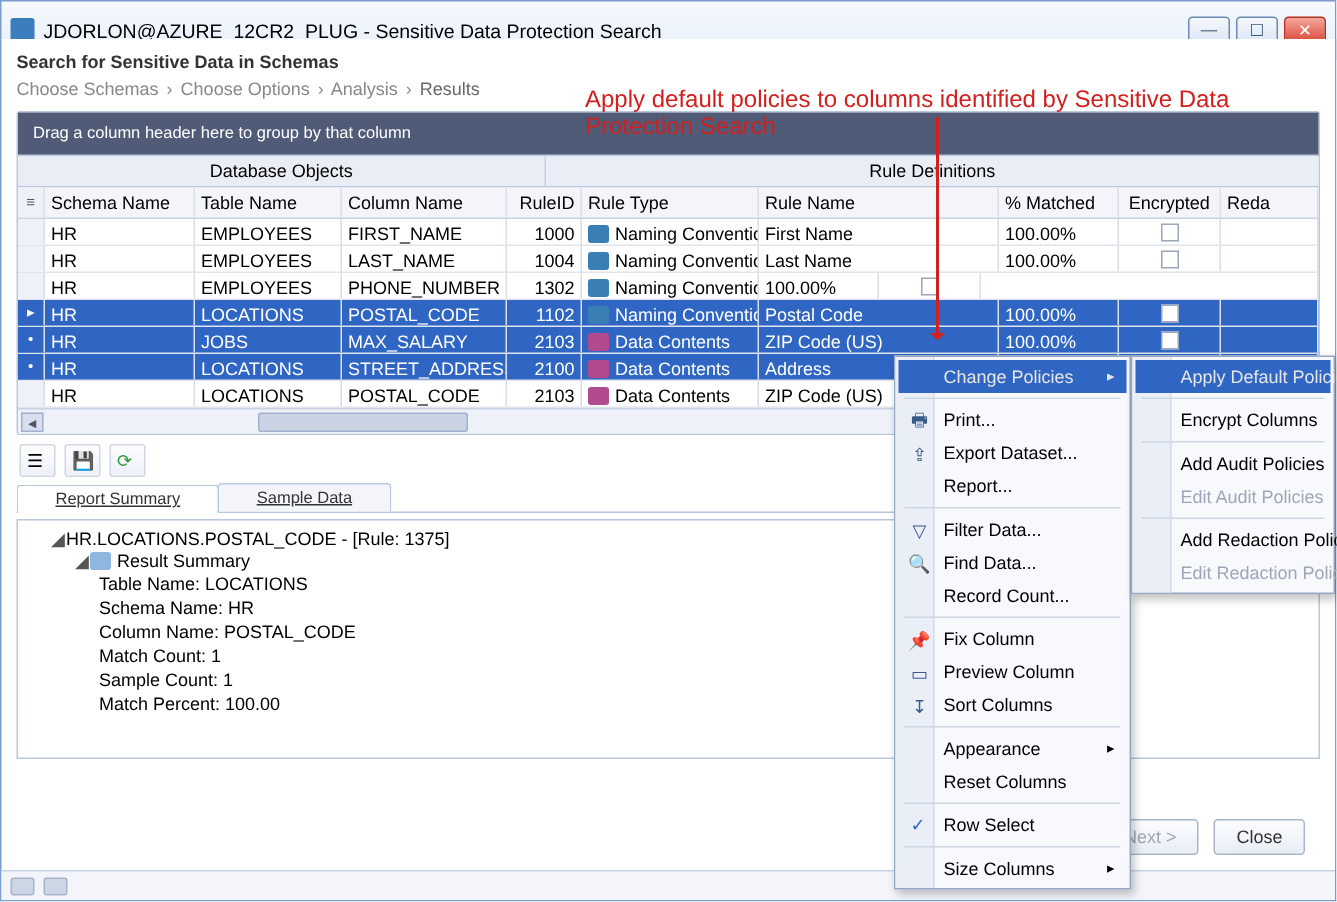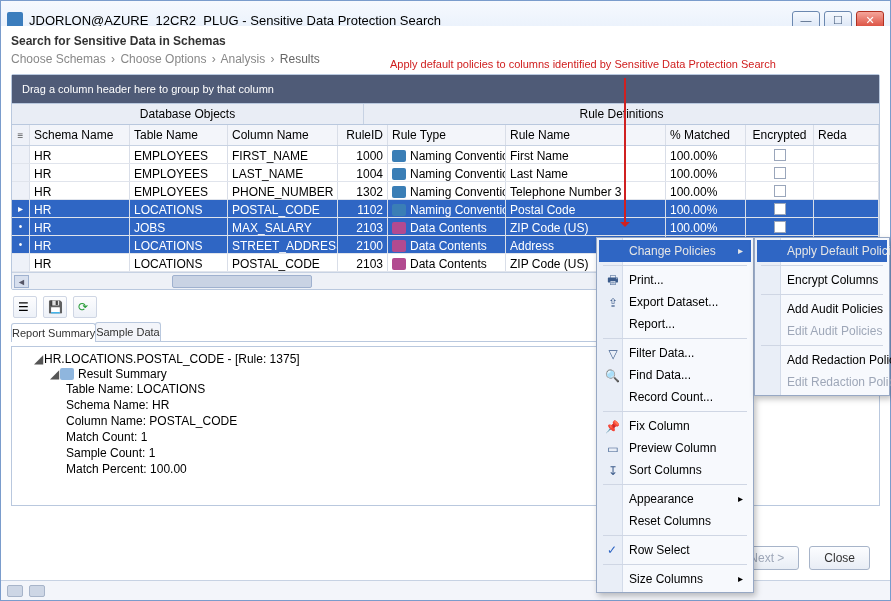--- a/index.html
+++ b/index.html
@@ -13,21 +13,21 @@
 .winbtn { width:28px; height:18px; border:1px solid #6b88b0; border-radius:3px; background:linear-gradient(#f6f9fe,#dbe6f6); display:flex; align-items:center; justify-content:center; font-size:11px; color:#425a7a; cursor:pointer; }
 .winbtn.close { background:linear-gradient(#f5a69b,#d9493a); color:#fff; border-color:#b03020; }
 
 .outer { position:absolute; inset:26px 0 0 0; border:1px solid #7a9ccc; border-top:none; background:#fff; padding:8px 10px 6px 10px; }
 
 .section-title { font-size:12px; color:#333; font-weight:bold; margin-bottom:4px; }
 .breadcrumb { font-size:12px; color:#888; margin-bottom:4px; }
 .breadcrumb .current { color:#666; }
 .breadcrumb .sep { color:#888; margin:0 2px; }
 
-.annotation { position:absolute; top:58px; left:390px; color:#d02020; font-size:11px; }
+.annotation { position:absolute; top:58px; left:390px; color:#d02020; font-size:16px; }
 .annotation-arrow { position:absolute; left:624px; top:78px; width:2px; height:148px; background:#d02020; }
 .annotation-arrow:after { content:""; position:absolute; bottom:-6px; left:-4px; border:5px solid transparent; border-top-color:#d02020; }
 
 .panel { border:1px solid #b9c8de; margin-top:8px; border-radius:2px; }
 .grouparea { background:#4f5b77; color:#fff; font-size:11px; padding:8px 10px; border-bottom:1px solid #b9c8de; }
 .band { display:flex; background:#e9edf5; border-bottom:1px solid #b9c8de; font-size:11px; }
 .band div { padding:3px 6px; text-align:center; color:#000; }
 .band .dbobj { flex:0 0 352px; border-right:1px solid #c7d2e3; }
 .band .ruledef { flex:1; }
 
@@ -54,21 +54,21 @@
 .hscroll { height:17px; background:#eef1f7; border-top:1px solid #c7d2e3; position:relative; }
 .hscroll .thumb { position:absolute; top:2px; left:160px; width:140px; height:13px; background:#c9d3e4; border:1px solid #9fb1cf; border-radius:2px; }
 .hscroll .ar { position:absolute; top:2px; width:15px; height:13px; background:#d7dfee; border:1px solid #9fb1cf; display:flex;align-items:center;justify-content:center;color:#556; font-size:9px;}
 .hscroll .ar.l{left:2px}.hscroll .ar.r{right:2px}
 
 .toolbar { display:flex; gap:6px; margin:6px 0 4px 2px; }
 .tbtn { width:24px; height:22px; border:1px solid #cfd6e4; background:linear-gradient(#fdfdfe,#edf1f8); border-radius:2px; display:flex; align-items:center; justify-content:center; cursor:pointer; }
 .tico { width:14px; height:14px; }
 
 .tabs { display:flex; border-bottom:1px solid #b9c8de; margin-bottom:4px; }
-.tab { border:1px solid #b9c8de; border-bottom:none; padding:3px 0; margin-right:-1px; background:#f3f5fa; color:#333; cursor:pointer; font-size:11px; border-top-left-radius:3px; border-top-right-radius:3px; }
+.tab { border:1px solid #b9c8de; border-bottom:none; padding:3px 25px; margin-right:-1px; background:#f3f5fa; color:#333; cursor:pointer; font-size:11px; border-top-left-radius:3px; border-top-right-radius:3px;text-decoration:underline; }
 .tab.active { background:#fff; position:relative; top:1px; }
 
 .tree { border:1px solid #b9c8de; height:160px; overflow:auto; padding:4px 6px; font-size:11px; background:#fff; }
 .tree ul { list-style:none; padding-left:16px; }
 .tree li { padding:1px 0; white-space:nowrap; }
 .tree .tw { display:inline-block; width:10px; color:#555; }
 .tree .nic { display:inline-block; width:14px; height:12px; background:#8fb6de; border-radius:2px; margin-right:4px; vertical-align:-2px; }
 
 .navbtns { position:absolute; right:20px; bottom:30px; display:flex; gap:10px; }
 .btn { border:1px solid #a7b4c9; border-radius:3px; background:linear-gradient(#fcfdff,#e8edf5); padding:4px 14px; color:#333; cursor:pointer; font-size:12px; }
@@ -157,21 +157,20 @@
           <div class="col-enc"><span class="chk"></span></div>
           <div class="col-red"></div>
         </div>
         <div class="gridrow">
           <div class="col-ind"></div>
           <div class="col-schema">HR</div>
           <div class="col-table">EMPLOYEES</div>
           <div class="col-colname">PHONE_NUMBER</div>
           <div class="col-ruleid">1302</div>
           <div class="col-ruletype"><span class="rt-icon "></span>Naming Convention</div>
-          <div class="col-rulename">Telephone Number 3</div>
           <div class="col-match">100.00%</div>
           <div class="col-enc"><span class="chk"></span></div>
           <div class="col-red"></div>
         </div>
         <div class="gridrow sel">
           <div class="col-ind">▸</div>
           <div class="col-schema">HR</div>
           <div class="col-table">LOCATIONS</div>
           <div class="col-colname">POSTAL_CODE</div>
           <div class="col-ruleid">1102</div>

